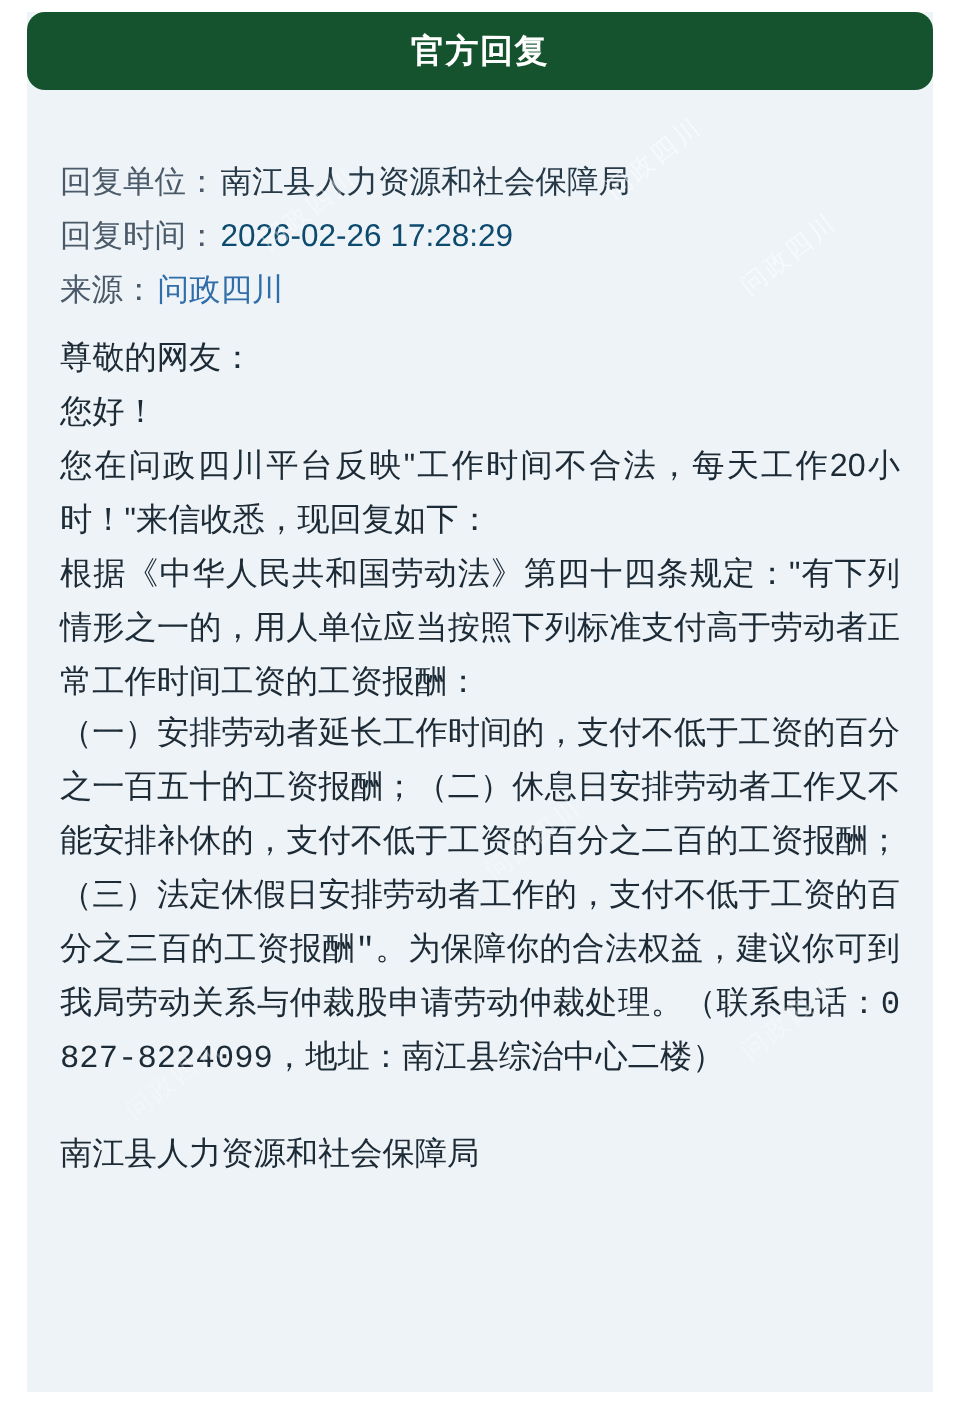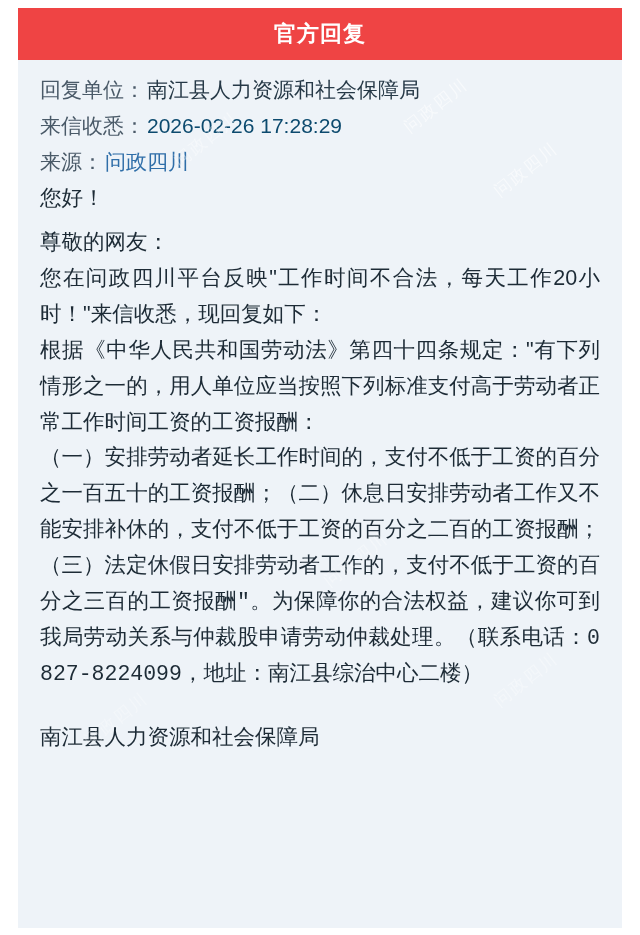--- a/index.html
+++ b/index.html
@@ -26,34 +26,36 @@
     top: 8px;
     width: 604px;
     height: 920px;
     background: #eef3f8;
     box-sizing: border-box;
     overflow: hidden;
   }
   .header-bar {
     position: relative;
     height: 52px;
-    background: #ef4444;
+    background: #14532d;
     display: flex;
     align-items: center;
     justify-content: center;
+    border-radius: 12px;
   }
   .header-title {
     color: #ffffff;
     font-size: 22px;
     font-weight: bold;
     letter-spacing: 1px;
   }
   .body {
     position: relative;
     padding: 12px 22px 10px 22px;
+    margin-top: 32px;
   }
   .meta-row {
     display: flex;
     align-items: baseline;
     font-size: 21px;
     line-height: 36px;
     color: #3b4a57;
     white-space: nowrap;
   }
   .meta-label {
@@ -118,31 +120,31 @@
     </div>
 
     <div class="body">
 
       <div class="meta-row">
         <span class="meta-label">回复单位：</span>
         <span class="meta-value">南江县人力资源和社会保障局</span>
       </div>
 
       <div class="meta-row">
-        <span class="meta-label">来信收悉：</span>
+        <span class="meta-label">回复时间：</span>
         <span class="meta-value dim">2026-02-26 17:28:29</span>
       </div>
 
       <div class="meta-row">
         <span class="meta-label">来源：</span>
         <span class="meta-value link">问政四川</span>
       </div>
 
+      <p class="para first">尊敬的网友：</p>
       <p class="para">您好！</p>
-      <p class="para first">尊敬的网友：</p>
       <p class="para">您在问政四川平台反映"工作时间不合法，每天工作20小时！"来信收悉，现回复如下：</p>
       <p class="para">根据《中华人民共和国劳动法》第四十四条规定："有下列情形之一的，用人单位应当按照下列标准支付高于劳动者正常工作时间工资的工资报酬：</p>
       <p class="para indent">（一）安排劳动者延长工作时间的，支付不低于工资的百分之一百五十的工资报酬；（二）休息日安排劳动者工作又不能安排补休的，支付不低于工资的百分之二百的工资报酬；（三）法定休假日安排劳动者工作的，支付不低于工资的百分之三百的工资报酬"。为保障你的合法权益，建议你可到我局劳动关系与仲裁股申请劳动仲裁处理。（联系电话：0827-8224099，地址：南江县综治中心二楼）</p>
 
       <div class="sig">
         <p class="para">南江县人力资源和社会保障局</p>
       </div>
 
     </div>
 

